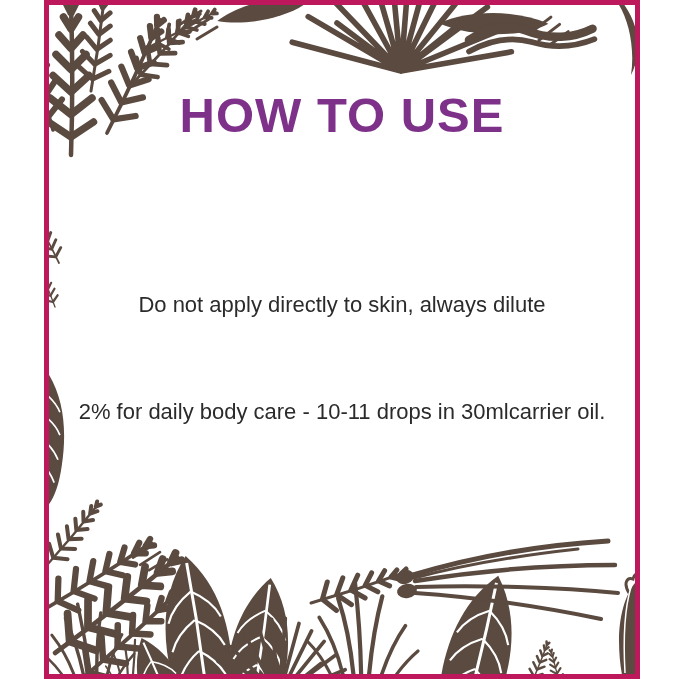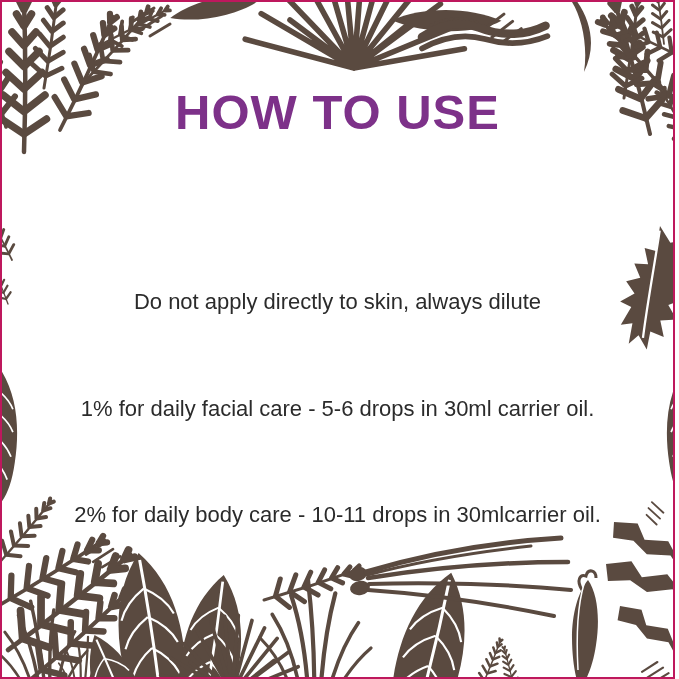--- a/index.html
+++ b/index.html
@@ -1,21 +1,21 @@
 <!DOCTYPE html>
 <html style="--title: #7d3189; --text: #2b2b2b; --plant: #5a4a40; --background: #ffffff;"><head>
 <meta charset="utf-8">
 <style>
   html,body { margin:0; padding:0; background:#ffffff; }
   .canvas {
-    position:relative; width:675px; height:679px;
+    position:relative; width:596px; height:679px;
     background:var(--background,#ffffff);
     overflow:hidden;
     font-family:"Liberation Sans", sans-serif;
-    border:2px solid #be185d; box-sizing:border-box;
+    border:5px solid #be185d; box-sizing:border-box;margin-left:44px;
   }
   .flora { position:absolute; left:0; top:0; width:679px; height:679px; color:var(--plant,#5a4a40); }
   .title {
     position:absolute; top:82px; left:0; right:0; margin:0;
     text-align:center; font-size:49px; font-weight:700;
     letter-spacing:1px; color:var(--title,#7d3189);
   }
   .body-text {
     position:absolute; top:211px; left:18px; right:18px;
     text-align:center; color:var(--text,#2b2b2b);
@@ -151,21 +151,20 @@
       <use href="#oak" transform="translate(604,562) rotate(12) scale(1.35)"></use>
       <use href="#oak" transform="translate(618,604) rotate(28) scale(1.15)"></use>
       <use href="#dashes" transform="translate(640,660) scale(0.7)"></use>
     </g>
   </svg>
 
   <h1 class="title">HOW TO USE</h1>
 
   <div class="body-text">
     <div class="line">Do not apply directly to skin, always dilute</div>
-    <div class="line">1% for daily facial care - 5-6 drops in 30ml carrier oil.</div>
     <div class="line">2% for daily body care -  10-11 drops in 30mlcarrier oil.</div>
     
     
     
     
   </div>
 
 </div>
 
 </body></html>

